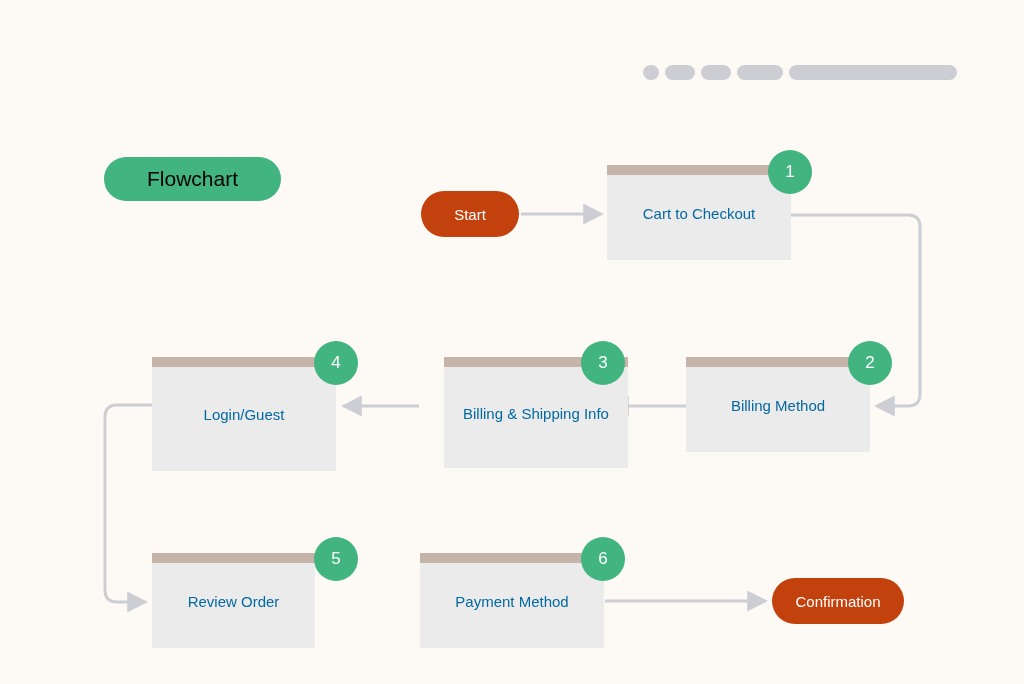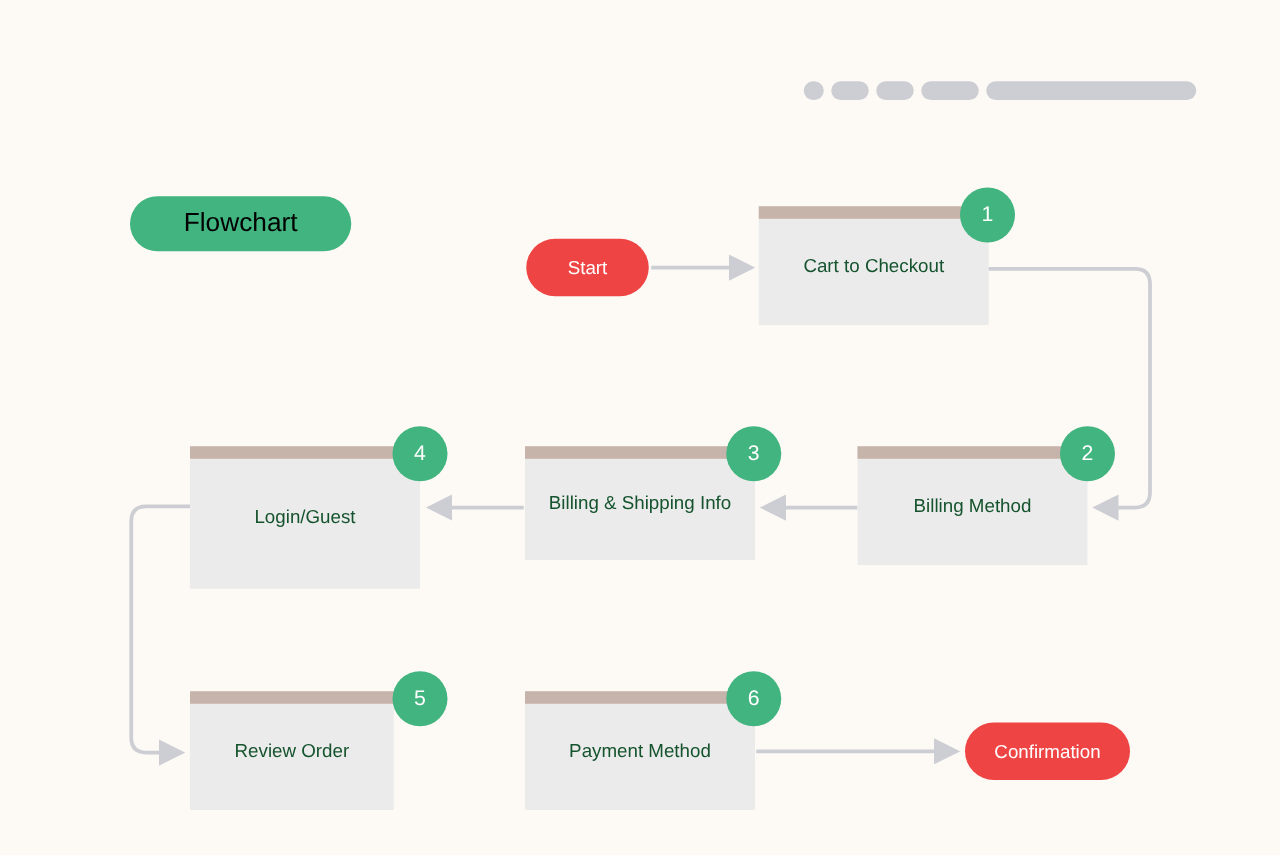--- a/index.html
+++ b/index.html
@@ -80,42 +80,42 @@
   }
   .node-box .node-label {
     position: absolute;
     left: 0;
     right: 0;
     top: 50%;
     transform: translateY(-50%);
     text-align: center;
     font-size: 15px;
     line-height: 17px;
-    color: #14532d;
+    color: #0369a1;
     padding: 0 10px;
     box-sizing: border-box;
   }
   .node-badge {
     position: absolute;
     width: 44px;
     height: 44px;
     border-radius: 50%;
     background: #41b47f;
     color: #ffffff;
     font-size: 17px;
     display: flex;
     align-items: center;
     justify-content: center;
     z-index: 5;
   }
 
   
   .terminal-pill {
     position: absolute;
-    background: #ef4444;
+    background: #c2410c;
     border-radius: 24px;
     color: #ffffff;
     font-size: 15px;
     display: flex;
     align-items: center;
     justify-content: center;
   }
 
   
   #connectors {
@@ -178,21 +178,21 @@
   </div>
 
   <div class="node-box" style="left:686px; top:357px; width:184px; height:95px;">
     <div class="topbar"></div>
     <div class="node-label">Billing Method</div>
   </div>
   <div class="node-badge" style="left:848px; top:341px;">
     <span>2</span>
   </div>
 
-  <div class="node-box" style="left:420px; top:357px; width:184px; height:91px;">
+  <div class="node-box" style="left:444px; top:357px; width:184px; height:111px;">
     <div class="topbar"></div>
     <div class="node-label">Billing &amp; Shipping Info</div>
   </div>
   <div class="node-badge" style="left:581px; top:341px;">
     <span>3</span>
   </div>
 
   <div class="node-box" style="left:152px; top:357px; width:184px; height:114px;">
     <div class="topbar"></div>
     <div class="node-label">Login/Guest</div>

